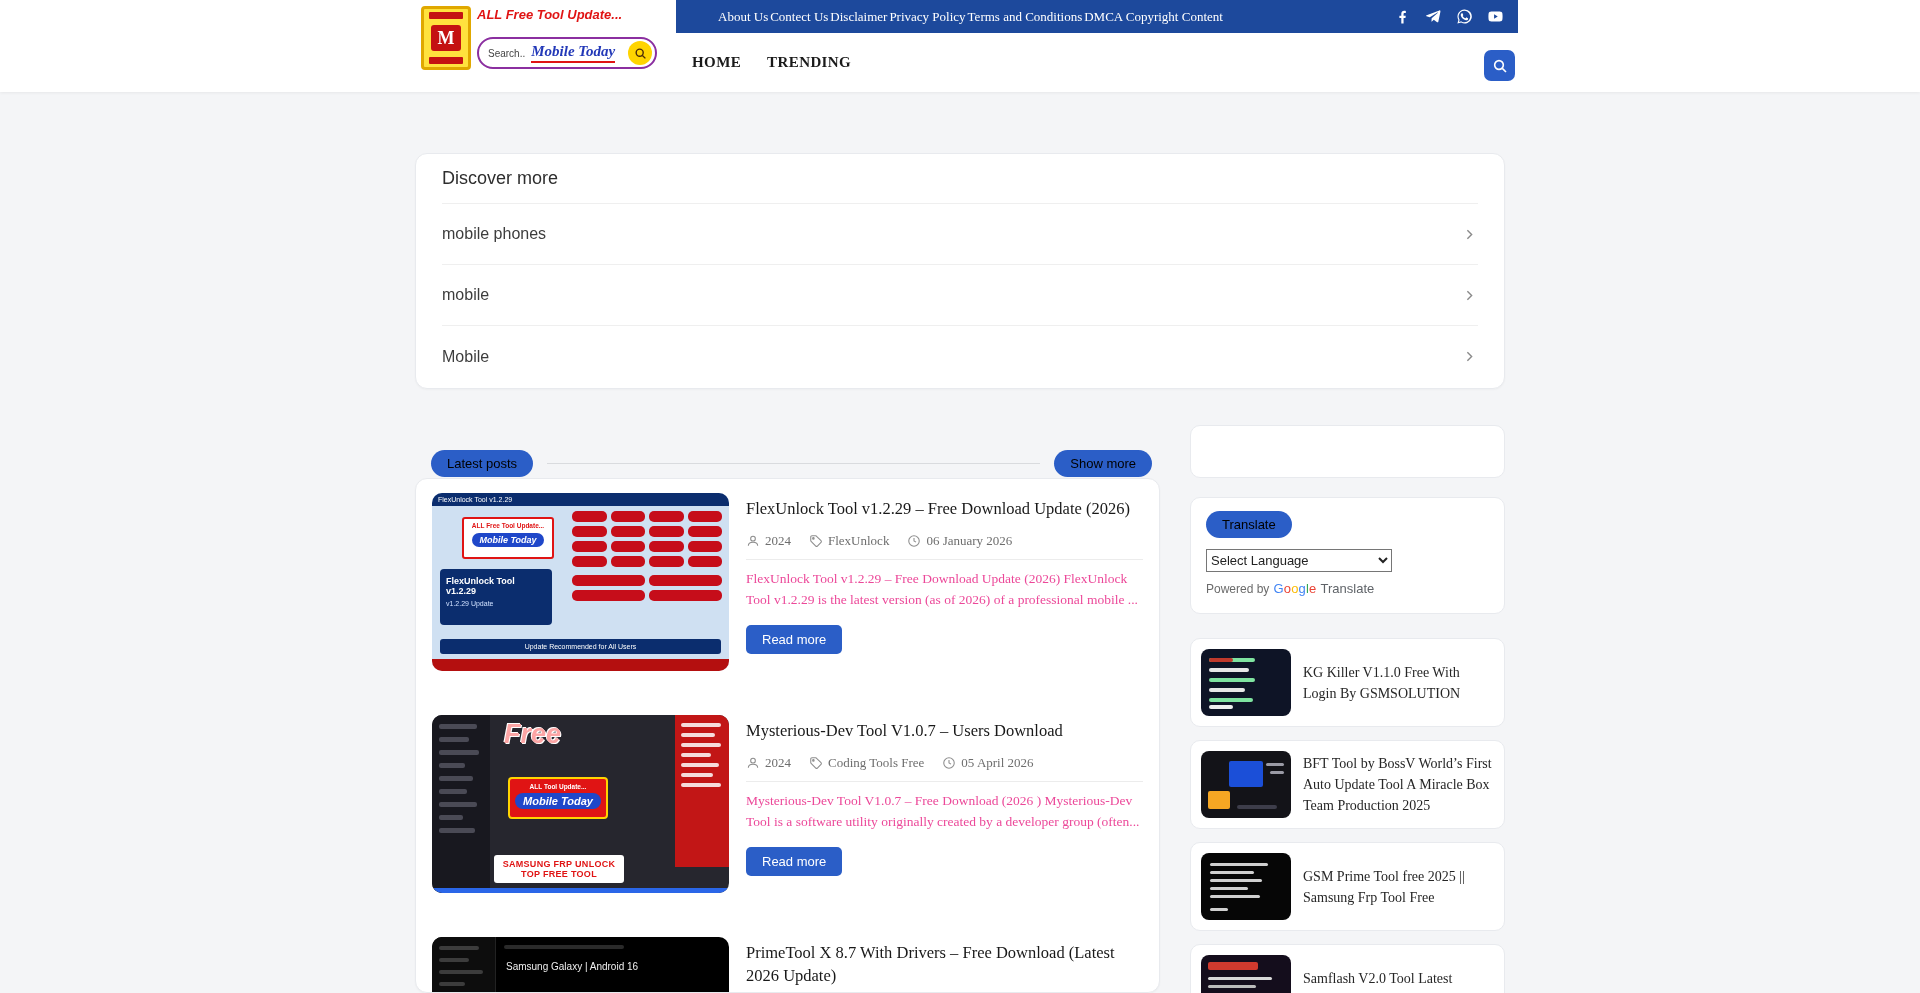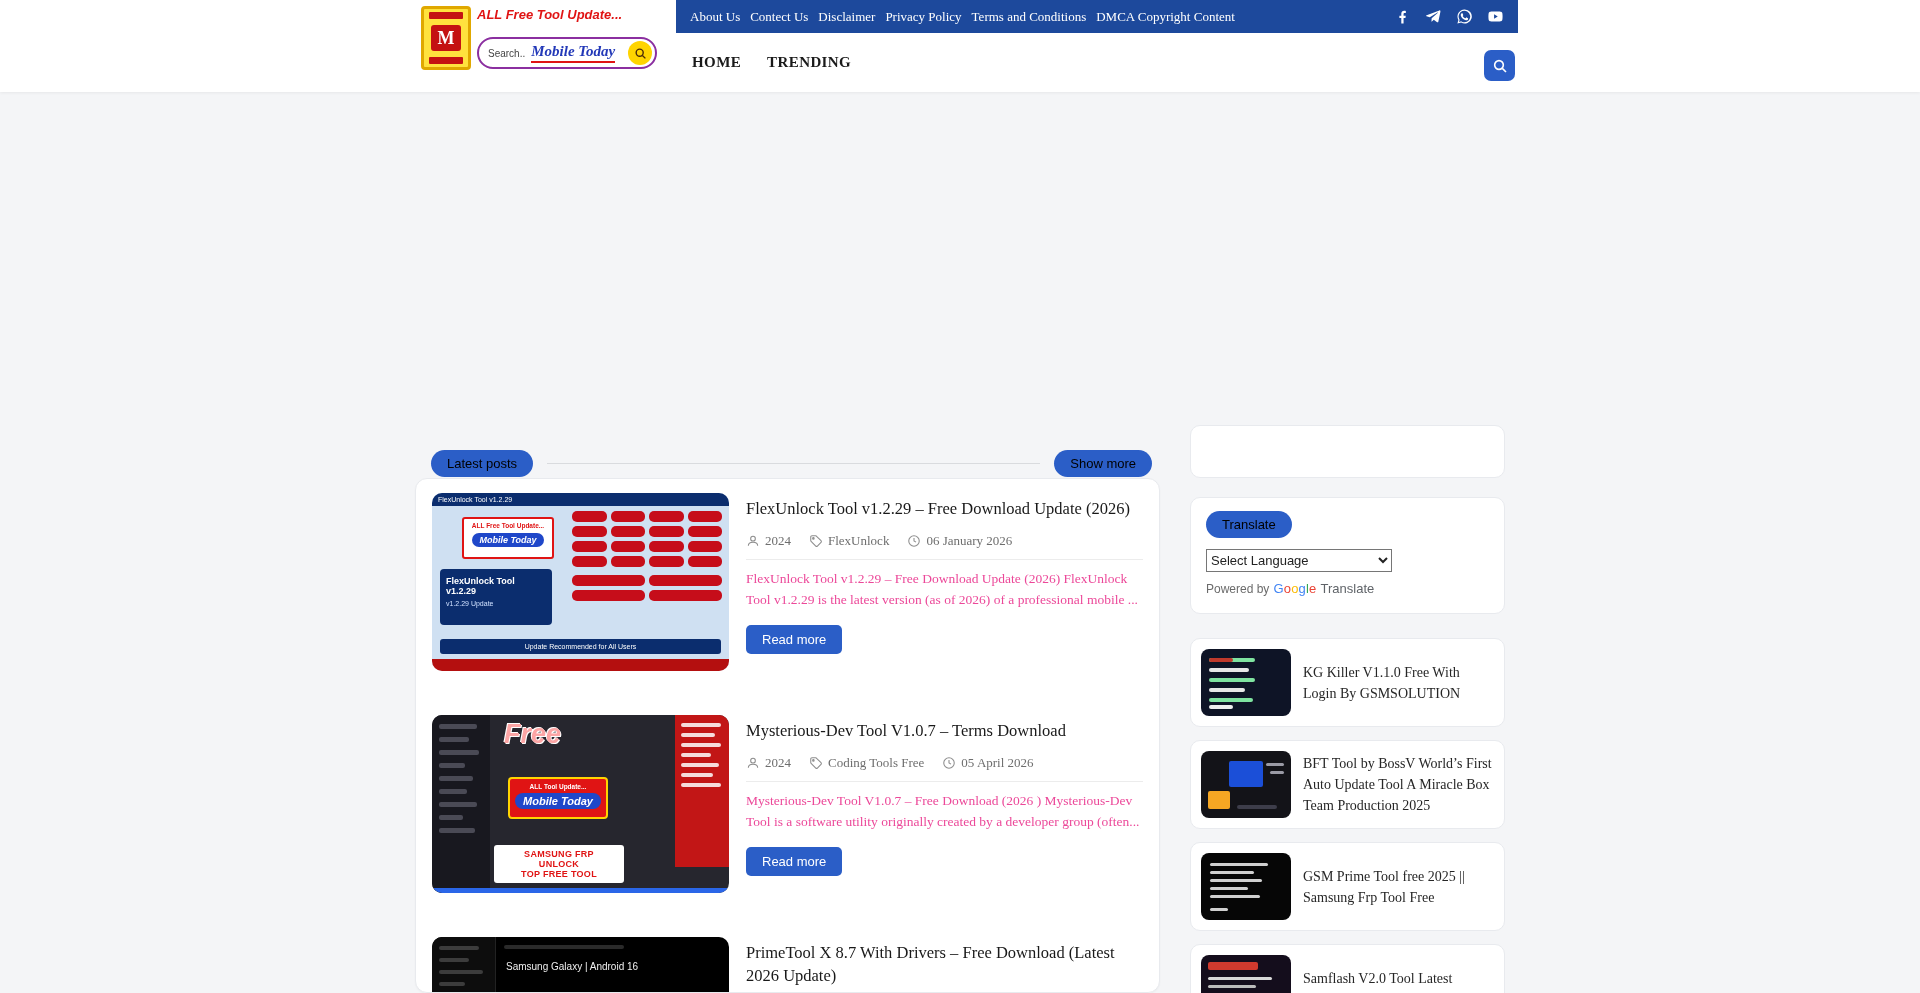--- a/index.html
+++ b/index.html
@@ -8,21 +8,21 @@
     --topbar:#1d499c;
     --card-border:#e8eaee;
   }
   *{box-sizing:border-box;}
   body{margin:0;background:#f4f5f7;font-family:"Liberation Serif",serif;}
   .page{position:relative;width:1920px;height:993px;background:#f4f5f7;overflow:hidden;}
 
   
   .site-header{position:absolute;left:0;top:0;width:1920px;height:92px;background:#fff;box-shadow:0 1px 3px rgba(0,0,0,.06);}
   .topbar{position:absolute;left:676px;top:0;width:842px;height:33px;background:var(--topbar);display:flex;align-items:center;justify-content:space-between;padding:0 14px;}
-  .topbar-links{display:flex;gap:10px;}
+  .topbar-links{display:flex;gap:2px;margin-left:28px;}
   .topbar-links a{color:#fff;font:13px "Liberation Serif",serif;text-decoration:none;cursor:pointer;white-space:nowrap;}
   .topbar-social{display:flex;gap:14px;align-items:center;}
   .sicon{width:17px;height:17px;display:inline-flex;cursor:pointer;}
   .sicon svg{width:100%;height:100%;}
 
   .logo{position:absolute;left:421px;top:6px;width:236px;height:64px;display:flex;gap:6px;text-decoration:none;cursor:pointer;}
   .logo-badge{width:50px;height:64px;border:3px solid #e0a800;background:#ffe23e;border-radius:4px;display:flex;flex-direction:column;align-items:center;justify-content:space-between;padding:3px 2px;}
   .logo-badge-bar{width:86%;height:7px;background:#c41212;border-radius:1px;}
   .logo-badge-m{width:30px;height:26px;background:#c41212;color:#fff;font:bold 18px/26px "Liberation Serif",serif;text-align:center;border-radius:3px;}
   .logo-right{flex:1;display:flex;flex-direction:column;justify-content:space-between;padding:1px 0;}
@@ -77,21 +77,21 @@
   
   .thumb-2{background:#26262e;}
   .t2-side{position:absolute;left:0;top:0;bottom:0;width:58px;background:#18181f;padding:9px 7px;display:flex;flex-direction:column;gap:8px;}
   .t2-side i{height:5px;background:#4a4a55;border-radius:2px;display:block;}
   .t2-free{position:absolute;left:72px;top:4px;font:italic 900 27px "Liberation Sans",sans-serif;color:#fca5a5;text-shadow:1px 1px 0 #fff,-1px -1px 0 #fff;}
   .t2-right{position:absolute;right:0;top:0;bottom:26px;width:54px;background:#c21616;padding:8px 6px;display:flex;flex-direction:column;gap:6px;}
   .t2-right i{height:4px;background:rgba(255,255,255,.85);border-radius:2px;display:block;}
   .t2-ad{position:absolute;left:76px;top:62px;width:100px;height:42px;background:#e01414;border:2px solid #ffd400;border-radius:4px;text-align:center;color:#fff;padding-top:4px;}
   .t2-ad-tag{font:bold 6.5px "Liberation Sans",sans-serif;}
   .t2-ad-brand{display:inline-block;margin-top:3px;background:#1f47c9;color:#fff;font:italic bold 11px "Liberation Sans",sans-serif;padding:2px 8px;border-radius:8px;}
-  .t2-caption{position:absolute;left:62px;bottom:10px;width:130px;background:#fff;border-radius:3px;text-align:center;padding:4px 16px;}
+  .t2-caption{position:absolute;left:62px;bottom:10px;width:130px;background:#fff;border-radius:3px;text-align:center;padding:4px 6px;}
   .t2-cap1,.t2-cap2{font:900 9px "Liberation Sans",sans-serif;color:#e01414;letter-spacing:.3px;}
   .t2-bar{position:absolute;bottom:0;left:0;right:0;height:5px;background:#2a66e8;}
 
   
   .thumb-3{background:#000;}
   .t3-side{position:absolute;left:0;top:0;bottom:0;width:64px;background:#0d0d0d;border-right:1px solid #222;padding:9px 7px;display:flex;flex-direction:column;gap:8px;}
   .t3-side i{height:4px;background:#3c3c3c;border-radius:2px;display:block;}
   .t3-row{position:absolute;left:72px;top:8px;width:120px;height:4px;background:#2a2a2a;border-radius:2px;}
   .t3-caption{position:absolute;left:74px;top:24px;font:10px "Liberation Sans",sans-serif;color:#eee;}
 
@@ -208,20 +208,41 @@
     </nav>
 
     <button class="search-btn">
       <svg width="16" height="16" viewBox="0 0 24 24" fill="none" stroke="#fff" stroke-width="2.4">
           <circle cx="10.5" cy="10.5" r="6.5"></circle>
           <line x1="15.5" y1="15.5" x2="21" y2="21"></line>
         </svg>
     </button>
   </header>
 
+  <section class="discover-card">
+    <div class="discover-head">Discover more</div>
+    <div class="discover-row">
+      <span>mobile phones</span>
+      <svg width="17" height="17" viewBox="0 0 24 24" fill="none" stroke="#8a8a8a" stroke-width="2">
+          <polyline points="9 6 15 12 9 18"></polyline>
+        </svg>
+    </div>
+    <div class="discover-row">
+      <span>mobile</span>
+      <svg width="17" height="17" viewBox="0 0 24 24" fill="none" stroke="#8a8a8a" stroke-width="2">
+          <polyline points="9 6 15 12 9 18"></polyline>
+        </svg>
+    </div>
+    <div class="discover-row">
+      <span>Mobile</span>
+      <svg width="17" height="17" viewBox="0 0 24 24" fill="none" stroke="#8a8a8a" stroke-width="2">
+          <polyline points="9 6 15 12 9 18"></polyline>
+        </svg>
+    </div>
+  </section>
 
   <div class="latest-header">
     <span class="pill">Latest posts</span>
     <span class="hline"></span>
     <a class="pill">Show more</a>
   </div>
 
   <section class="posts-card">
 
     <article class="post">
@@ -320,21 +341,21 @@
           <div class="t2-ad-tag">ALL Tool Update...</div>
           <span class="t2-ad-brand">Mobile Today</span>
         </div>
         <div class="t2-caption">
           <div class="t2-cap1">SAMSUNG FRP UNLOCK</div>
           <div class="t2-cap2">TOP FREE TOOL</div>
         </div>
         <div class="t2-bar"></div>
       </div>
       <div class="post-body">
-        <a class="post-title">Mysterious-Dev Tool V1.0.7 – Terms Download</a>
+        <a class="post-title">Mysterious-Dev Tool V1.0.7 – Users Download</a>
         <div class="meta">
           <span class="meta-item">
             <svg width="14" height="14" viewBox="0 0 24 24" fill="none" stroke="#8d8d8d" stroke-width="1.8">
                 <circle cx="12" cy="8" r="4"></circle>
                 <path d="M4 20c0-4 4-6 8-6s8 2 8 6"></path>
               </svg>
             <span>2024</span>
           </span>
           <span class="meta-item">
             <svg width="14" height="14" viewBox="0 0 24 24" fill="none" stroke="#8d8d8d" stroke-width="1.8">

